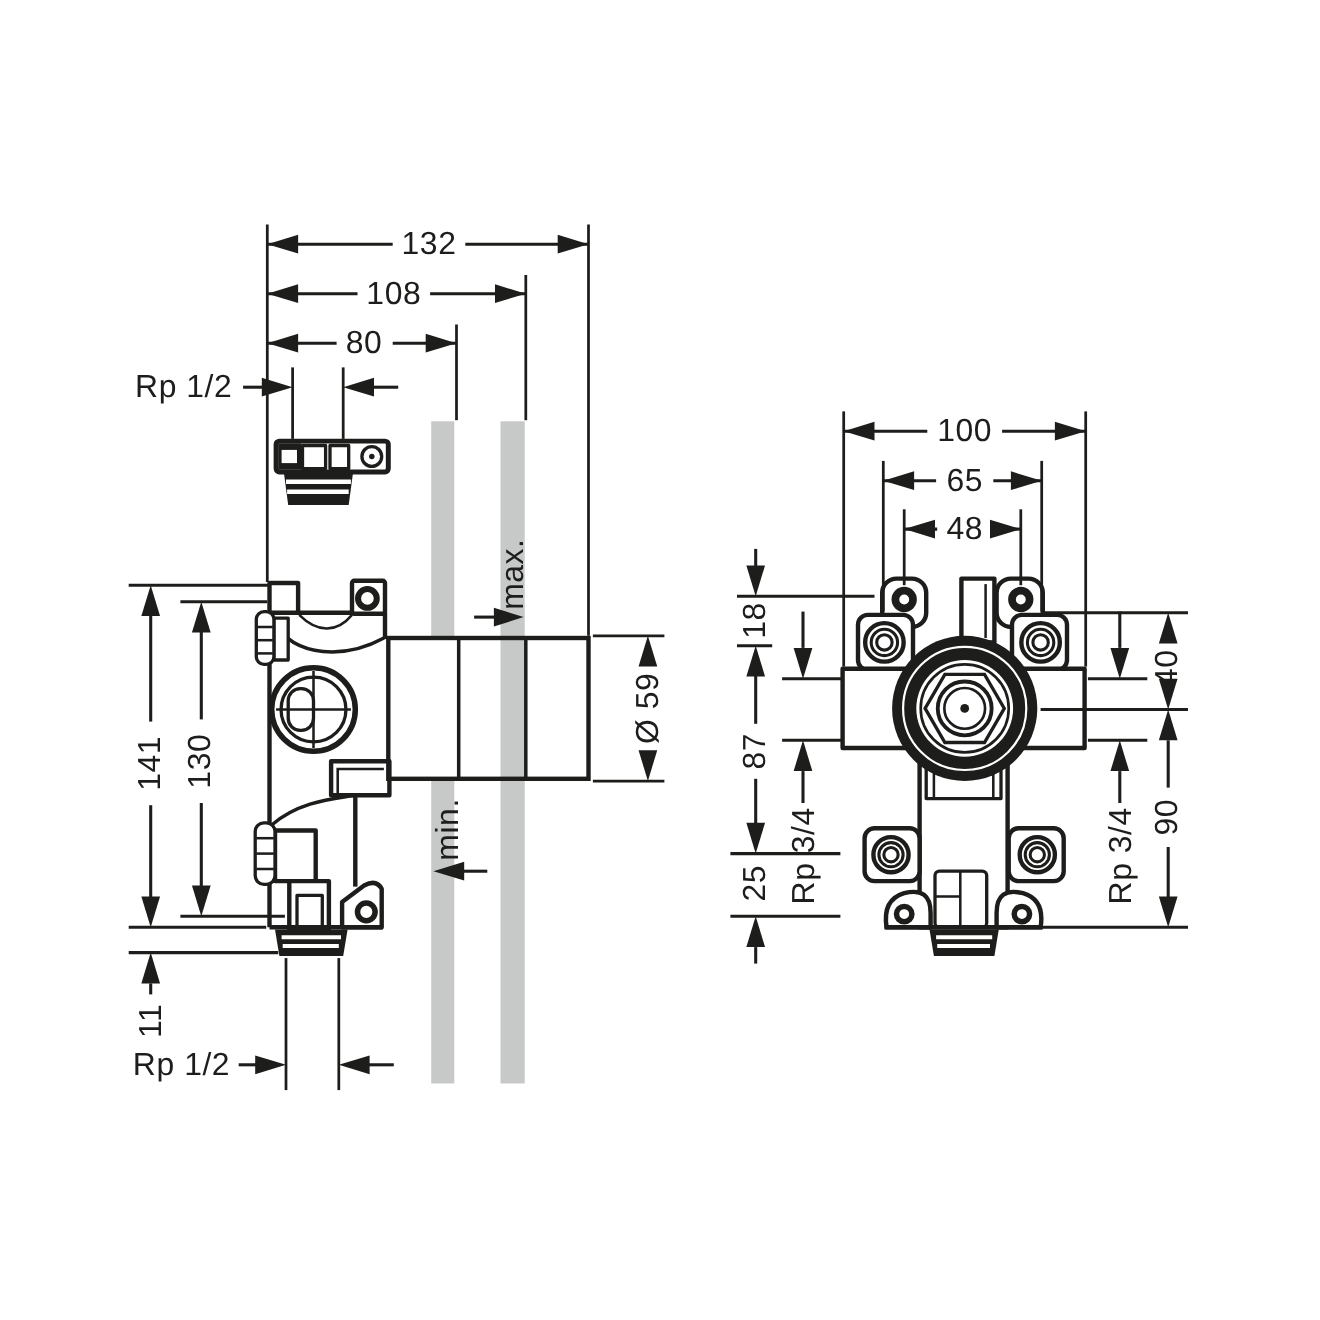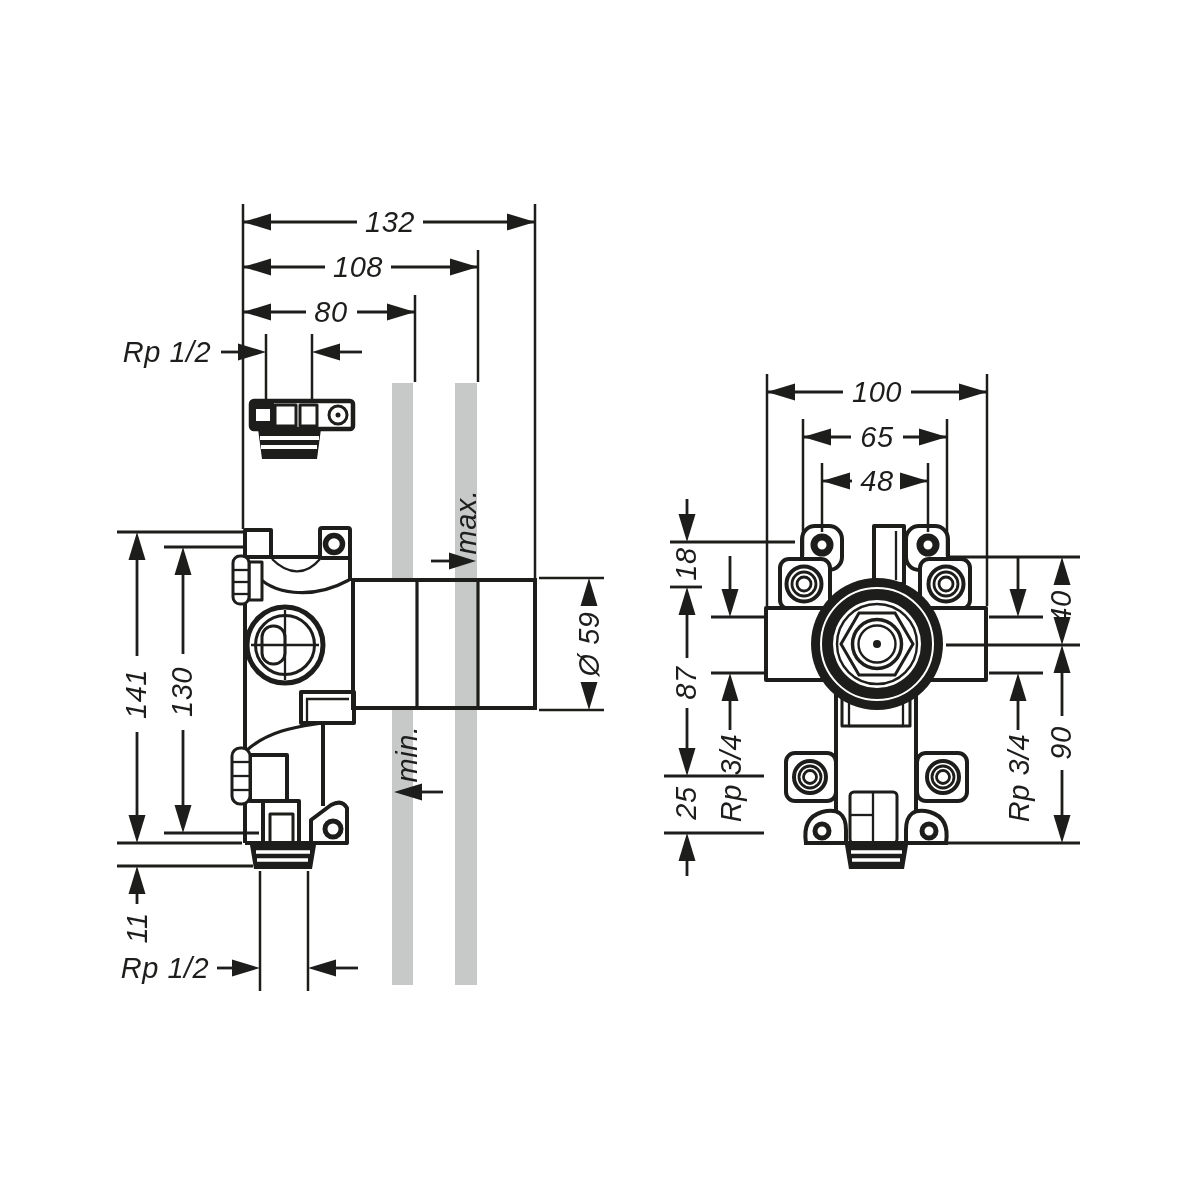--- a/index.html
+++ b/index.html
@@ -1,16 +1,16 @@
 <!DOCTYPE html>
 <html><head>
 <meta charset="utf-8">
 <style>
   html,body{margin:0;padding:0;background:#fff;}
-  .canvas{position:relative;width:1200px;height:1200px;background:#fff;overflow:hidden;font-style:italic;}
+  .canvas{position:relative;width:1200px;height:1200px;background:#fff;overflow:hidden;}
   svg{position:absolute;left:0;top:0;}
   .dim{stroke:#1d1d1b;stroke-width:2.8;fill:none;}
   .ext{stroke:#1d1d1b;stroke-width:2.5;fill:none;}
   .tri{fill:#1d1d1b;stroke:none;}
   .out{stroke:#1d1d1b;stroke-width:4;fill:#fff;stroke-linejoin:round;}
   .out3{stroke:#1d1d1b;stroke-width:3;fill:#fff;stroke-linejoin:round;}
   .thin{stroke:#1d1d1b;stroke-width:2.3;fill:none;}
   .med{stroke:#1d1d1b;stroke-width:3.2;fill:none;}
   .blk{fill:#1d1d1b;stroke:none;}
   .wht{stroke:#fff;stroke-width:4;fill:none;}

